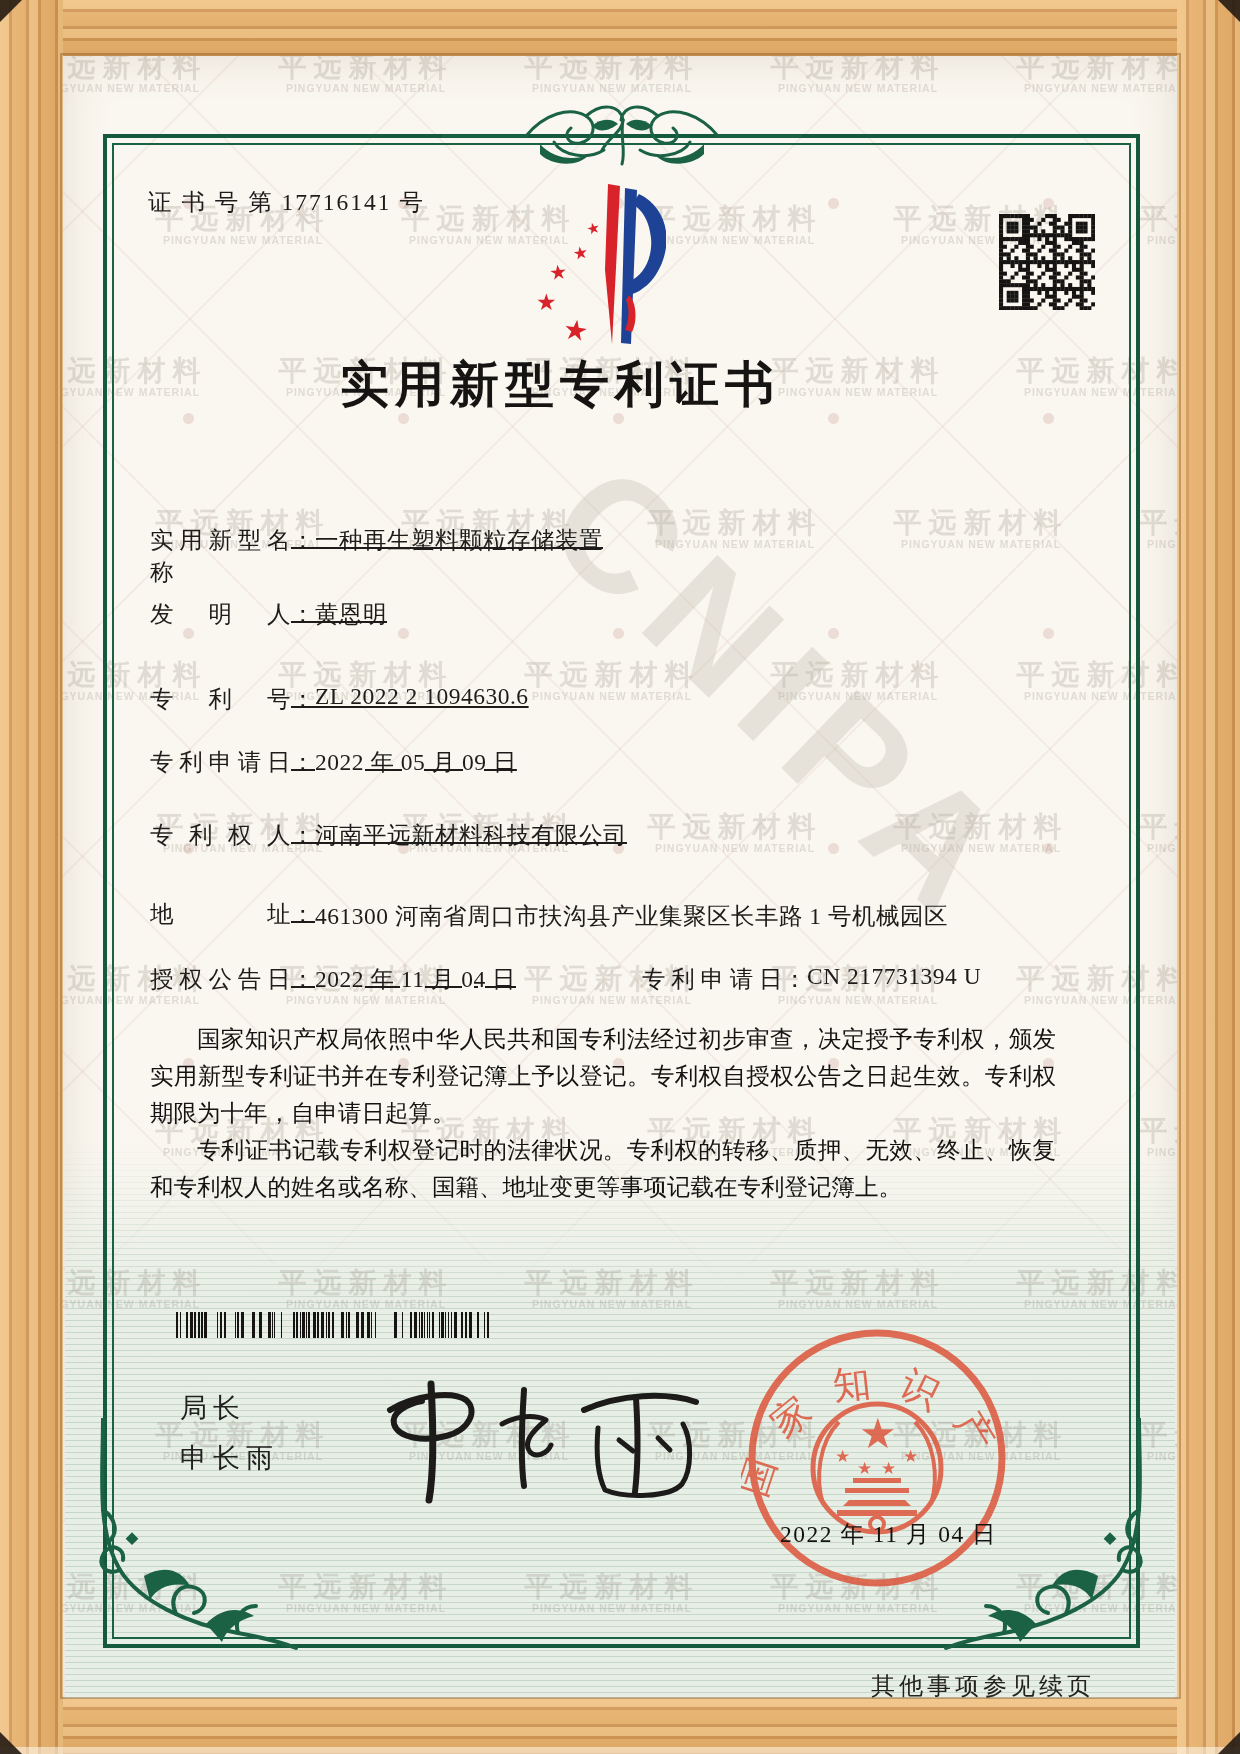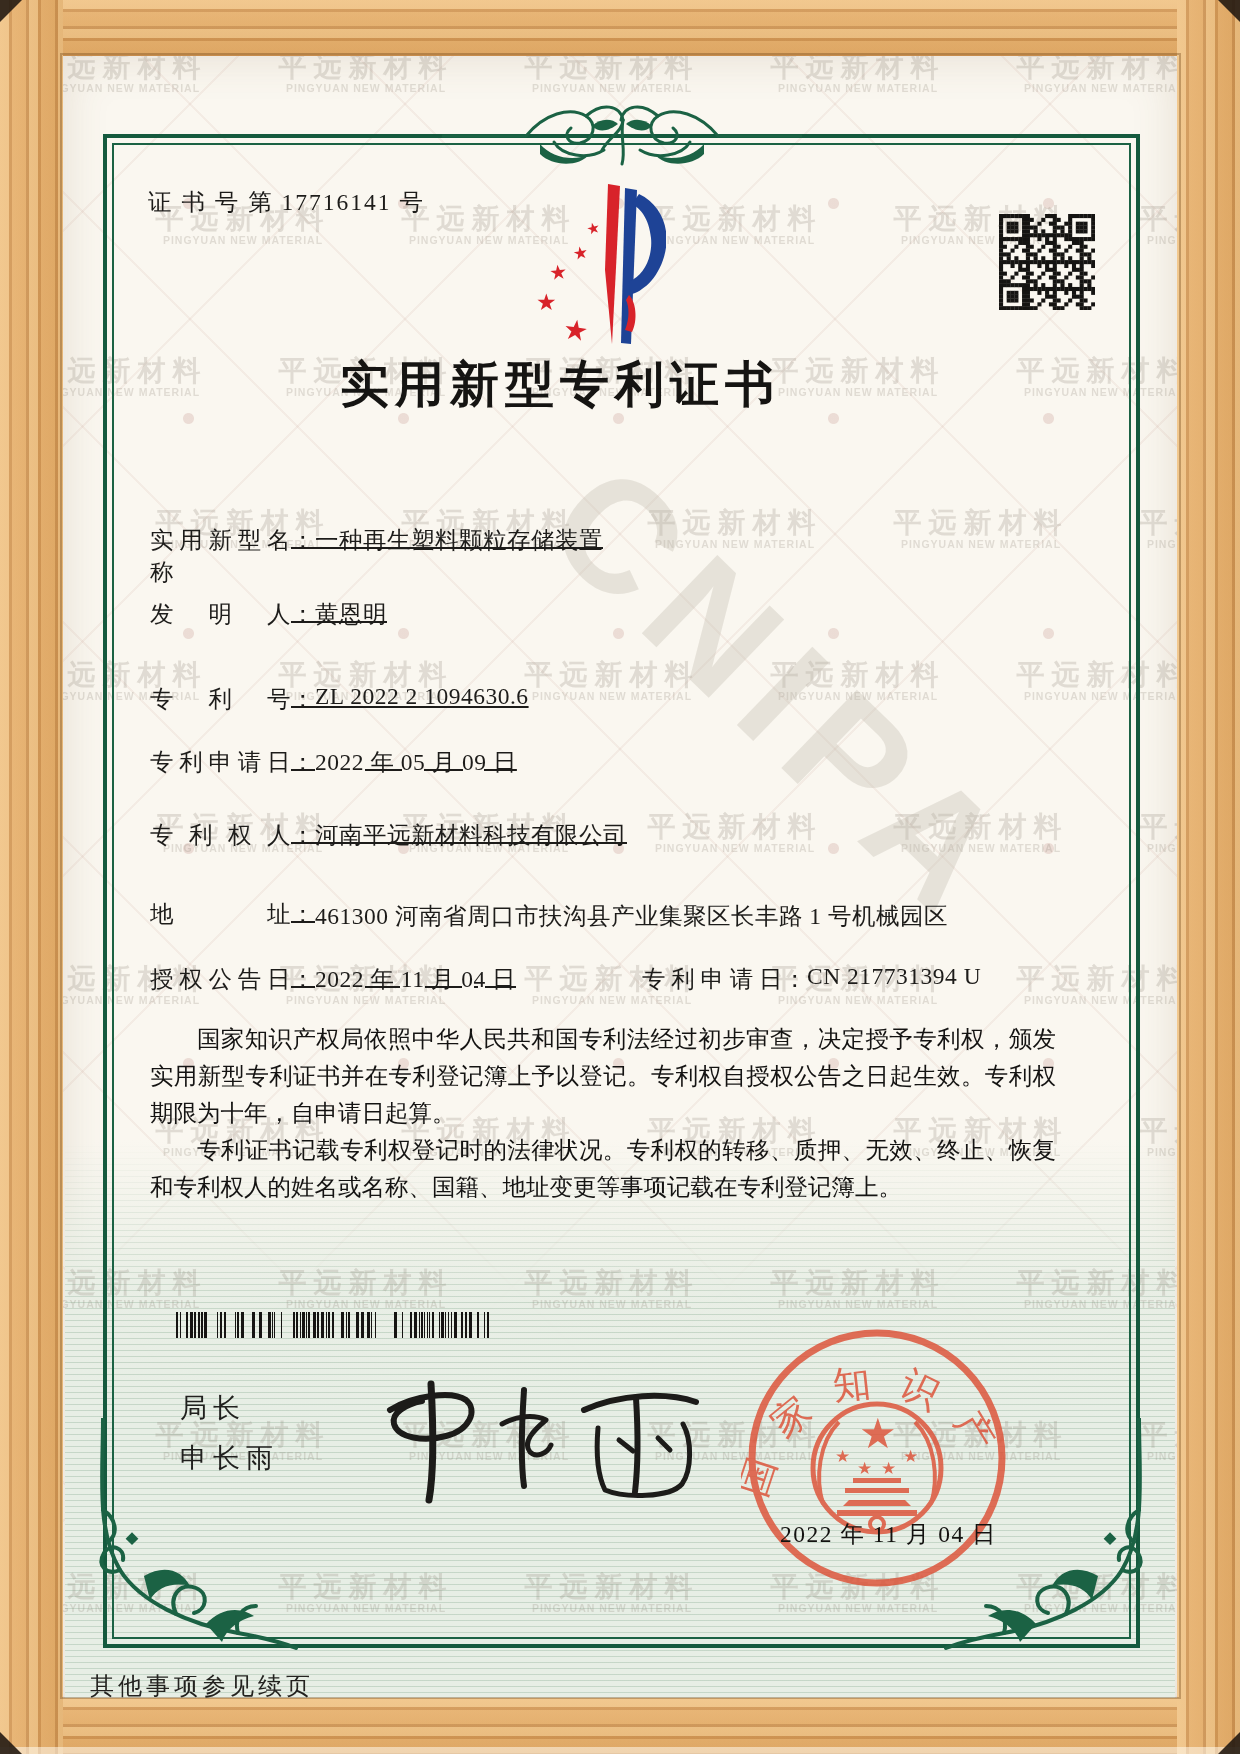--- a/index.html
+++ b/index.html
@@ -74,21 +74,21 @@
   .paras p{margin:0;font-size:23.5px;line-height:37px;text-indent:2em;text-align:justify;color:#141312;}
   .barcode{position:absolute;left:176px;top:1312px;}
   .director{position:absolute;left:180px;top:1392px;font-family:"Liberation Sans","DejaVu Sans",sans-serif;
     font-size:27px;letter-spacing:6px;color:#20201e;}
   .director div{line-height:33px;}
   .director .dname{margin-top:17px;}
   .signature{position:absolute;left:372px;top:1378px;}
   .seal{position:absolute;left:741px;top:1322px;}
   .seal-date{position:absolute;left:780px;top:1518px;font-size:23.5px;letter-spacing:1.5px;color:#131210;z-index:7;}
   .pagefoot{position:absolute;left:100px;top:1604px;width:1000px;text-align:center;font-size:22.5px;letter-spacing:2px;}
-  .contnote{position:absolute;left:90px;top:1670px;width:1005px;text-align:left;font-size:24px;letter-spacing:4px;color:#23221f;z-index:7;}
+  .contnote{position:absolute;left:90px;top:1670px;width:1005px;text-align:right;font-size:24px;letter-spacing:4px;color:#23221f;z-index:7;}
 </style>
 </head>
 <body>
 
 <div class="stage">
 
   <div class="paper"></div>
   <div class="lattice"></div>
   <div class="greenzone">
     <div class="greenlines"></div>

